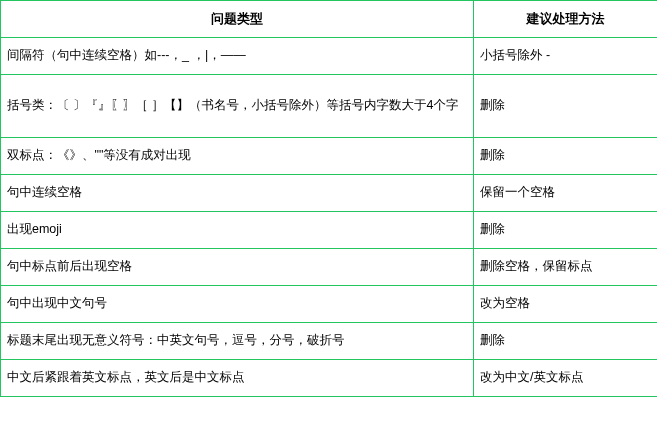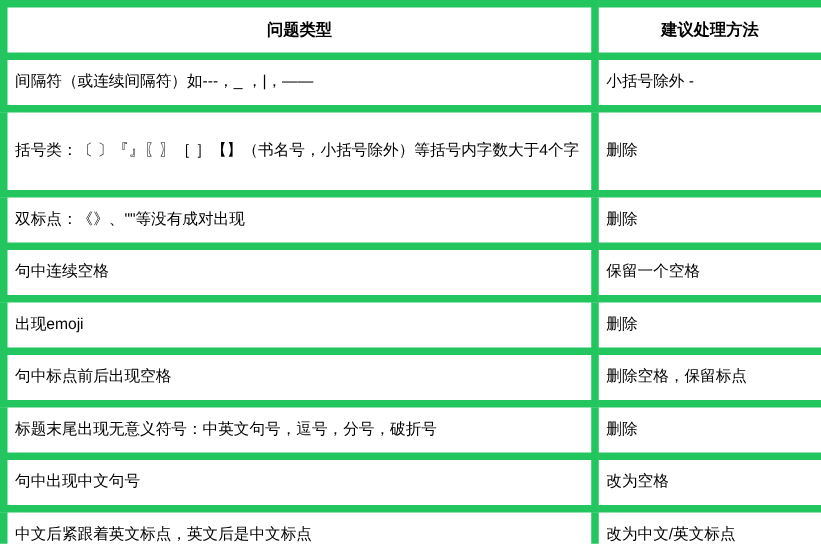--- a/index.html
+++ b/index.html
@@ -17,21 +17,21 @@
   table.rules-table {
     border-collapse: collapse;
     width: 657px;
     table-layout: fixed;
   }
   table.rules-table col.col-type { width: 473px; }
   table.rules-table col.col-action { width: 184px; }
 
   table.rules-table th,
   table.rules-table td {
-    border: 6px solid #22c55e;
+    border: 1px solid #22c55e;
     vertical-align: middle;
     font-size: 12.5px;
     line-height: 1.55;
     padding: 5px 6px;
     font-weight: normal;
   }
   table.rules-table th {
     font-weight: bold;
     font-size: 13px;
     height: 26px;
@@ -50,21 +50,21 @@
     <col class="col-action">
   </colgroup>
   <thead>
     <tr>
       <th class="cell-type">问题类型</th>
       <th class="cell-action">建议处理方法</th>
     </tr>
   </thead>
   <tbody>
       <tr class="row-h1">
-        <td class="cell-type">间隔符（或连续间隔符）如---，_ ，|，——</td>
+        <td class="cell-type">间隔符（句中连续空格）如---，_ ，|，——</td>
         <td class="cell-action">小括号除外 -</td>
       </tr>
       <tr class="row-h2">
         <td class="cell-type">括号类：〔 〕『』〖〗［ ］【】（书名号，小括号除外）等括号内字数大于4个字</td>
         <td class="cell-action">删除</td>
       </tr>
       <tr class="row-h1">
         <td class="cell-type">双标点：《》、""等没有成对出现</td>
         <td class="cell-action">删除</td>
       </tr>
@@ -74,25 +74,25 @@
       </tr>
       <tr class="row-h1">
         <td class="cell-type">出现emoji</td>
         <td class="cell-action">删除</td>
       </tr>
       <tr class="row-h1">
         <td class="cell-type">句中标点前后出现空格</td>
         <td class="cell-action">删除空格，保留标点</td>
       </tr>
       <tr class="row-h1">
+        <td class="cell-type">句中出现中文句号</td>
+        <td class="cell-action">改为空格</td>
+      </tr>
+      <tr class="row-h1">
         <td class="cell-type">标题末尾出现无意义符号：中英文句号，逗号，分号，破折号</td>
         <td class="cell-action">删除</td>
-      </tr>
-      <tr class="row-h1">
-        <td class="cell-type">句中出现中文句号</td>
-        <td class="cell-action">改为空格</td>
       </tr>
       <tr class="row-h1">
         <td class="cell-type">中文后紧跟着英文标点，英文后是中文标点</td>
         <td class="cell-action">改为中文/英文标点</td>
       </tr>
     </tbody>
 </table>
 
 </body></html>

